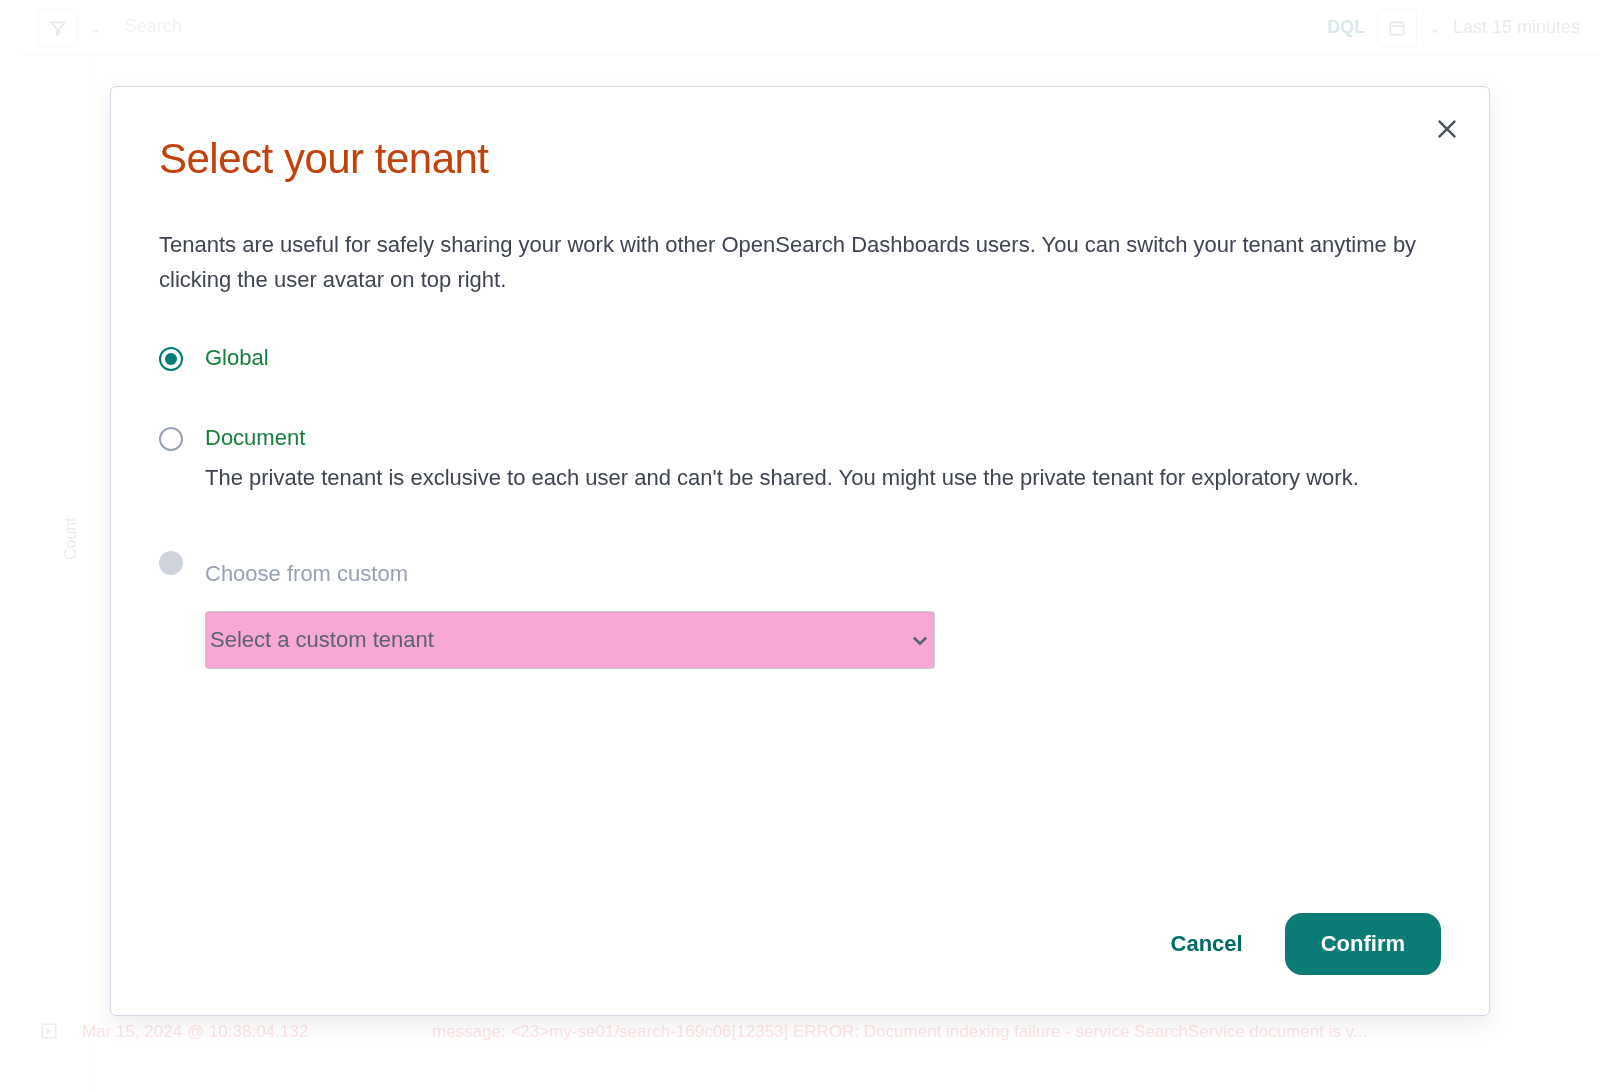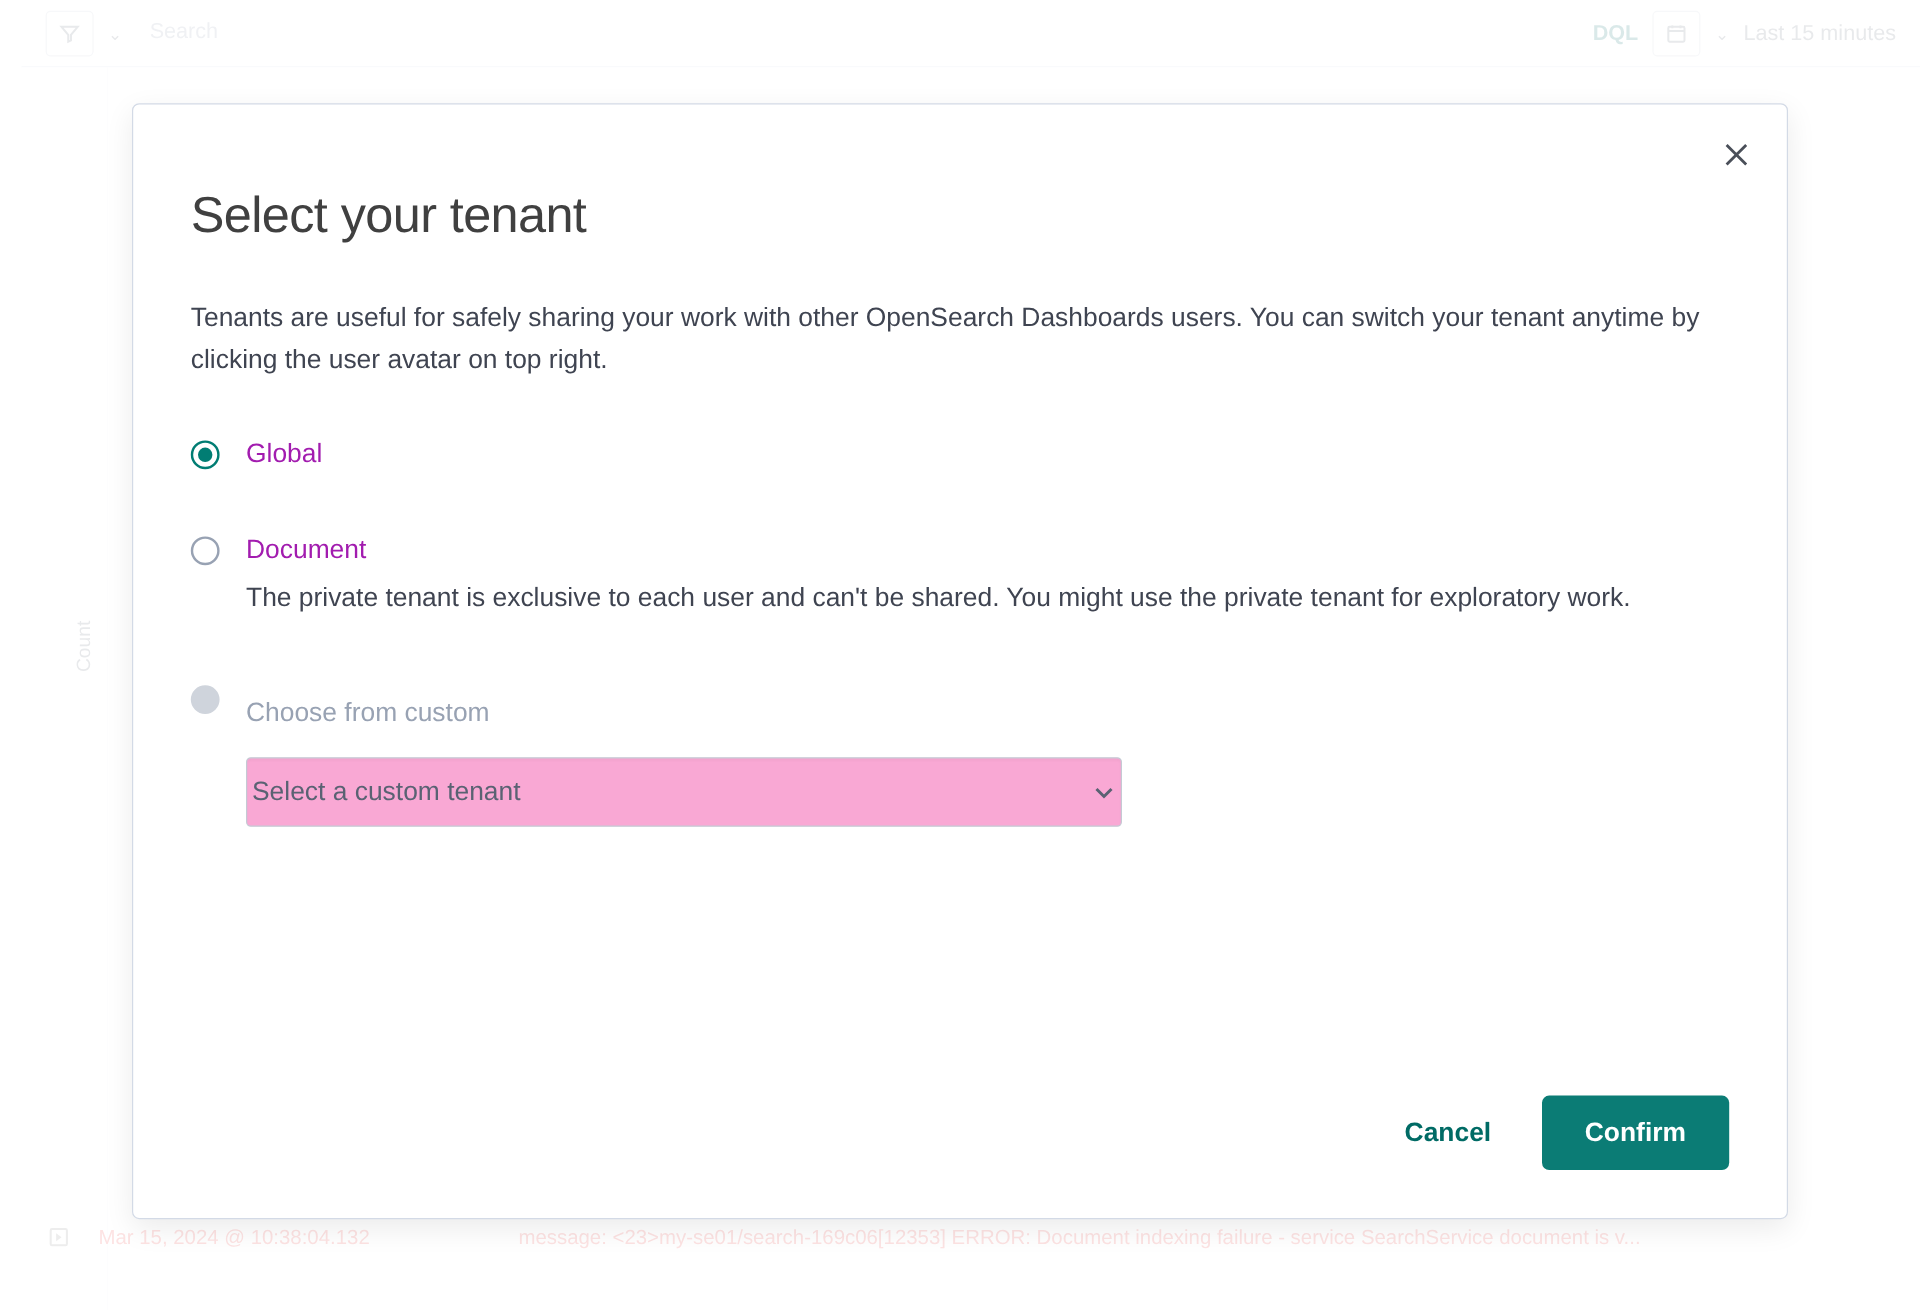--- a/index.html
+++ b/index.html
@@ -63,42 +63,42 @@
     position:relative;
     padding:48px 48px 40px 48px;
     display:flex; flex-direction:column;
   }
   .modal .close{
     position:absolute; right:28px; top:28px;
     width:28px;height:28px; cursor:pointer;
     color:#4a4f59;
   }
   .modal h1{
-    font-size:42px; font-weight:400; color:#404040; letter-spacing:-0.5px;margin-top:20px;
+    font-size:42px; font-weight:400; color:#c2410c; letter-spacing:-0.5px;
   }
   .modal .desc{
     margin-top:44px;
     font-size:22px; line-height:1.6; color:#3f4451; max-width:1260px;
   }
   .options{ margin-top:48px; display:flex; flex-direction:column; gap:54px; }
   .opt{ display:flex; gap:22px; align-items:flex-start; }
   .radio{
     width:24px;height:24px;border-radius:50%;
     border:2px solid #98a2b3; flex:0 0 24px; margin-top:2px;
     position:relative; cursor:pointer; background:#fff;
   }
   .radio.selected{ border-color:#017d73; }
   .radio.selected::after{
     content:""; position:absolute; inset:4px; border-radius:50%; background:#017d73;
   }
   .radio.disabled{
     border-color:#cfd4dc; background:#cfd4dc; cursor:default;
   }
   .opt .body{ display:flex; flex-direction:column; gap:10px; }
-  .opt .title{ font-size:22px; color:#a21caf; }
+  .opt .title{ font-size:22px; color:#15803d; }
   .opt .sub{ font-size:22px; color:#3f4451; line-height:1.55; }
   .opt.disabled .title{ color:#98a2b3;margin-top:12px; }
 
   .select{
     margin-top:14px; width:730px; height:58px;
     border:1px solid #c4cad4; background:#f9a8d4;
     border-radius:4px;
     display:flex; align-items:center; justify-content:space-between;
     padding:0 4px; color:#5a6273; font-size:22px; cursor:pointer;
     box-shadow: inset 0 2px 2px rgba(0,0,0,.03);
@@ -108,21 +108,21 @@
   .footer{
     margin-top:auto;
     display:flex; justify-content:flex-end; align-items:center; gap:34px;
   }
   .btn-cancel{
     background:none;border:none;color:#006b65;font-size:22px;font-weight:600;
     cursor:pointer; padding:14px 8px;
   }
   .btn-confirm{
     background:#0b7c75;border:none;color:#fff;font-size:22px;font-weight:700;
-    padding:18px 36px;border-radius:6px;cursor:pointer;
+    padding:18px 36px;border-radius:17px;cursor:pointer;
   }
 </style>
 </head>
 <body>
 
 <div class="bg">
   <div class="topbar">
     <div class="filterbox">
       <svg viewBox="0 0 16 16" width="18" height="18" fill="none" stroke="currentColor" stroke-width="1.5">
           <path d="M2 3h12l-5 6v4l-2 1v-5L2 3z"></path>

